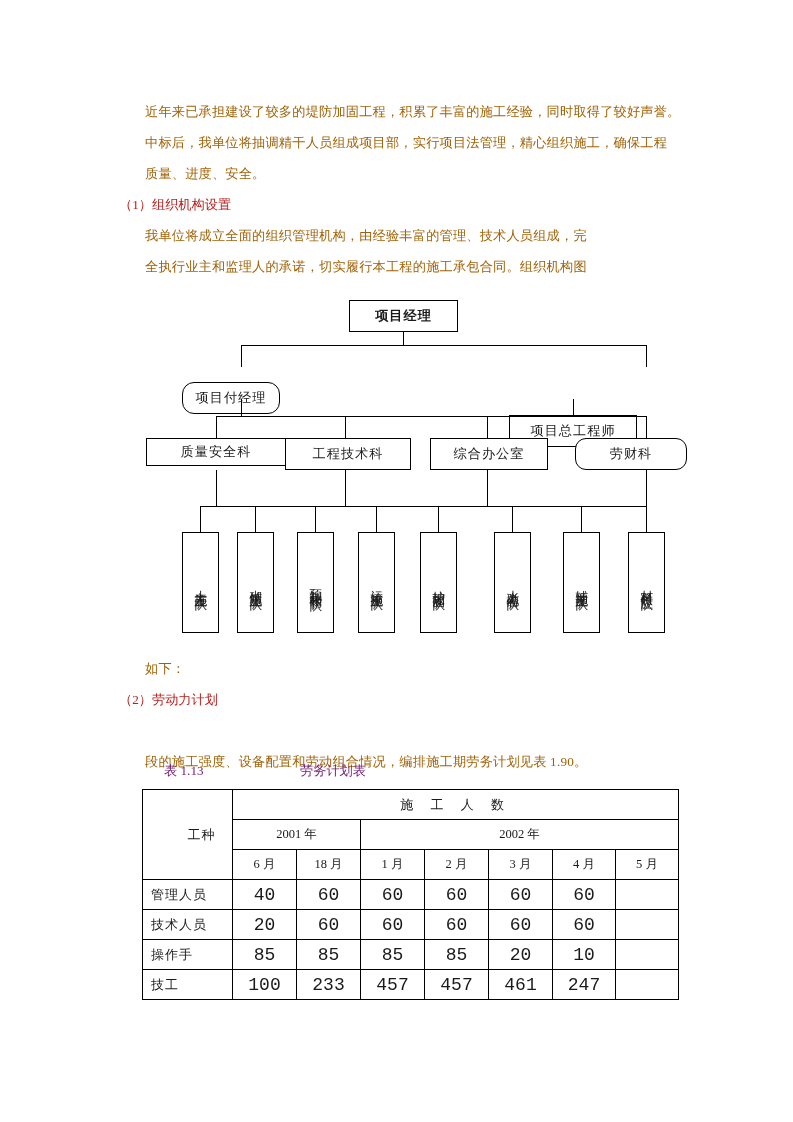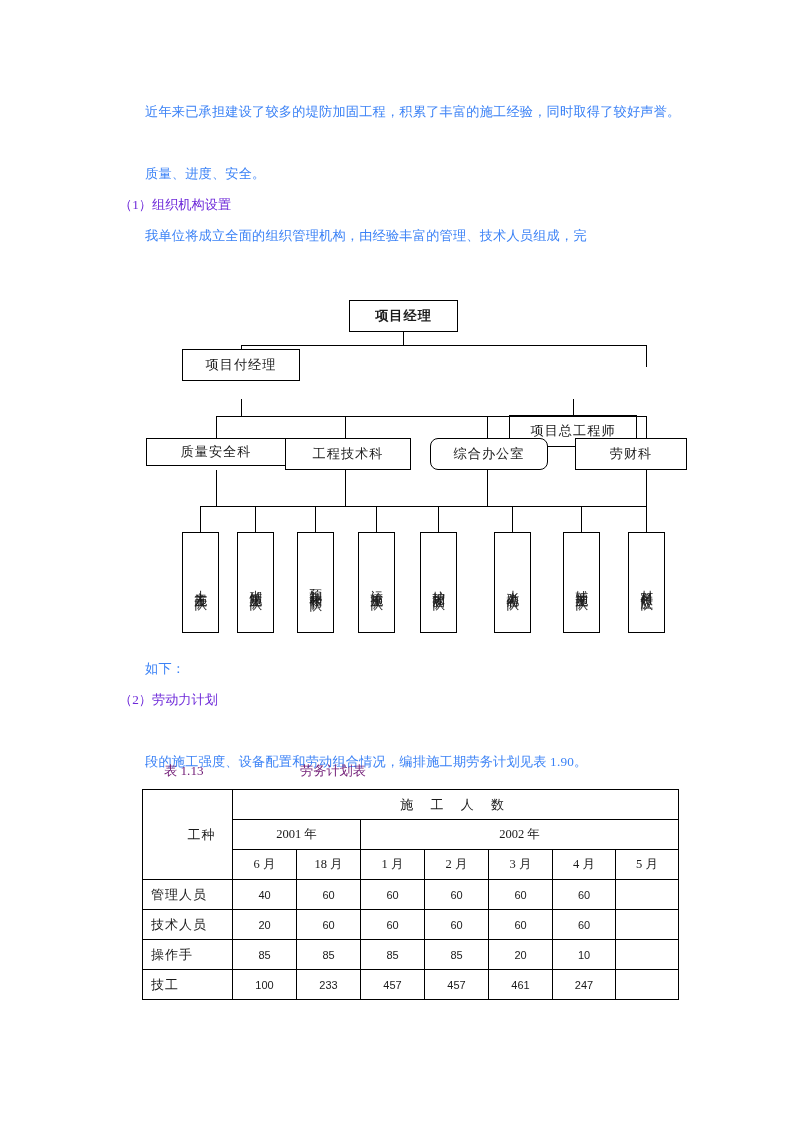--- a/index.html
+++ b/index.html
@@ -18,29 +18,29 @@
     height: 1122px;
     background: #ffffff;
     overflow: hidden;
   }
 
   
   .para {
     position: absolute;
     font-size: 13.2px;
     line-height: 31px;
-    color: #3b82f6;
+    color: #a16207;
     letter-spacing: 0.2px;
     white-space: nowrap;
   }
   .heading {
     position: absolute;
     font-size: 13.2px;
     line-height: 31px;
-    color: #6d28d9;
+    color: #b91c1c;
     white-space: nowrap;
   }
 
   
   #orgchart {
     position: absolute;
     left: 0;
     top: 0;
     width: 793px;
     height: 1122px;
@@ -100,68 +100,70 @@
     padding: 0;
     height: 29px;
     font-family: "Liberation Serif", "DejaVu Serif", serif;
   }
   table.laborplan td.lbl {
     text-align: left;
     padding-left: 8px;
     letter-spacing: 1px;
   }
   table.laborplan td.num {
-    font-family: Liberation Sans, sans-serif;
-    font-size: 11px;
+    font-family: Liberation Mono, monospace;
+    font-size: 18px;
     margin-left: 12px;
   }
   table.laborplan td.hdr {
     letter-spacing: 1px;
     padding-left: 28px;
   }
   table.laborplan td.hdr-wide {
     letter-spacing: 7px;
   }
   .yr { font-family: "Liberation Sans", "DejaVu Sans", sans-serif; font-size: 12.5px; }
 </style>
 </head>
 <body>
 
 <div id="page">
 
   <div class="para" style="left:145px; top:96px;">近年来已承担建设了较多的堤防加固工程，积累了丰富的施工经验，同时取得了较好声誉。</div>
+  <div class="para" style="left:145px; top:127px;">中标后，我单位将抽调精干人员组成项目部，实行项目法管理，精心组织施工，确保工程</div>
   <div class="para" style="left:145px; top:158px;">质量、进度、安全。</div>
 
   <div class="heading" style="left:119px; top:189px;">（1）组织机构设置</div>
   <div class="para" style="left:145px; top:220px;">我单位将成立全面的组织管理机构，由经验丰富的管理、技术人员组成，完</div>
+  <div class="para" style="left:145px; top:251px;">全执行业主和监理人的承诺，切实履行本工程的施工承包合同。组织机构图</div>
 
   <div id="orgchart">
 
     <div class="node" style="left:349px; top:300px; width:109px; height:32px;font-weight:bold;">项目经理</div>
 
     <div class="conn" style="left:403px; top:332px; width:1px; height:13px;"></div>
     <div class="conn" style="left:241px; top:345px; width:406px; height:1px;"></div>
     <div class="conn" style="left:241px; top:345px; width:1px; height:22px;"></div>
     <div class="conn" style="left:646px; top:345px; width:1px; height:22px;"></div>
 
-    <div class="node" style="left:182px; top:349px; width:118px; height:32px;">项目付经理</div>
+    <div class="node" style="left:182px; top:382px; width:98px; height:32px;border-radius:12px;">项目付经理</div>
     <div class="node" style="left:509px; top:367px; width:128px; height:32px;margin-top:48px;">项目总工程师</div>
 
     <div class="conn" style="left:241px; top:399px; width:1px; height:17px;"></div>
     <div class="conn" style="left:573px; top:399px; width:1px; height:17px;"></div>
     <div class="conn" style="left:216px; top:416px; width:431px; height:1px;"></div>
     <div class="conn" style="left:216px; top:416px; width:1px; height:22px;"></div>
     <div class="conn" style="left:345px; top:416px; width:1px; height:22px;"></div>
     <div class="conn" style="left:487px; top:416px; width:1px; height:22px;"></div>
     <div class="conn" style="left:646px; top:416px; width:1px; height:22px;"></div>
 
     <div class="node" style="left:146px; top:438px; width:140px; height:28px;">质量安全科</div>
     <div class="node" style="left:285px; top:438px; width:126px; height:32px;">工程技术科</div>
-    <div class="node" style="left:430px; top:438px; width:118px; height:32px;border-radius:8px;">综合办公室</div>
-    <div class="node" style="left:575px; top:438px; width:112px; height:32px;">劳财科</div>
+    <div class="node" style="left:430px; top:438px; width:118px; height:32px;">综合办公室</div>
+    <div class="node" style="left:575px; top:438px; width:112px; height:32px;border-radius:11px;">劳财科</div>
 
     <div class="conn" style="left:216px; top:470px; width:1px; height:36px;"></div>
     <div class="conn" style="left:345px; top:470px; width:1px; height:36px;"></div>
     <div class="conn" style="left:487px; top:470px; width:1px; height:36px;"></div>
     <div class="conn" style="left:646px; top:470px; width:1px; height:36px;"></div>
     <div class="conn" style="left:200px; top:506px; width:446px; height:1px;"></div>
 
     <div class="conn" style="left:200px; top:506px; width:1px; height:26px;"></div>
     <div class="conn" style="left:255px; top:506px; width:1px; height:26px;"></div>
     <div class="conn" style="left:315px; top:506px; width:1px; height:26px;"></div>

